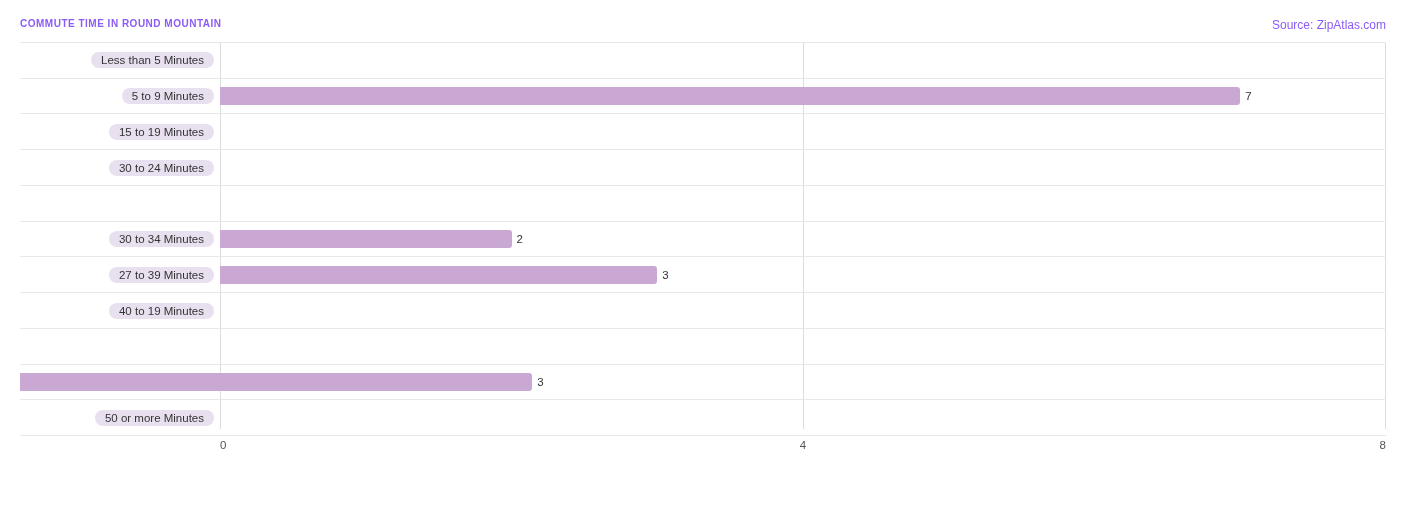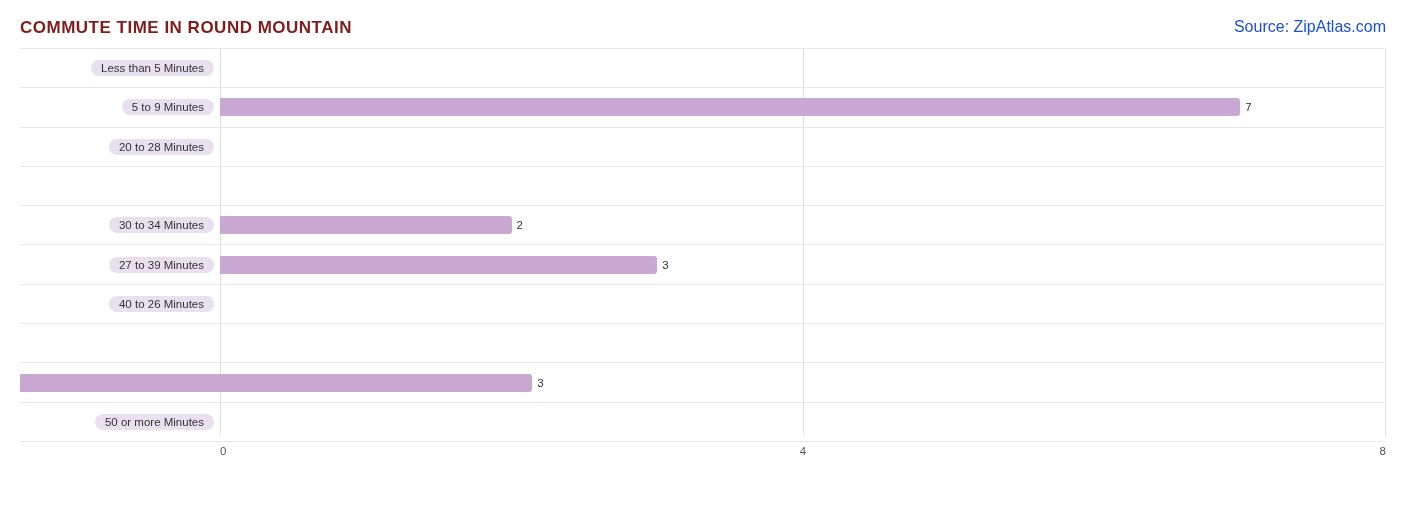--- a/index.html
+++ b/index.html
@@ -17,29 +17,29 @@
       position: relative;
       background: #fff;
     }
     .chart-header {
       display: flex;
       justify-content: space-between;
       align-items: flex-start;
       margin-bottom: 10px;
     }
     .chart-title {
-      font-size: 17px;
+      font-size: 10px;
       font-weight: bold;
-      color: #7f1d1d;
+      color: #8b5cf6;
       letter-spacing: 0.5px;
       text-transform: uppercase;
     }
     .chart-source {
-      font-size: 16px;
-      color: #1d4ed8;
+      font-size: 12px;
+      color: #8b5cf6;
     }
     .chart-area {
       display: flex;
       flex-direction: column;
       gap: 0;
       position: relative;
       height: calc(100% - 55px);
     }
     .grid-lines {
       position: absolute;
@@ -151,21 +151,30 @@
           <div class="row-label">
             <span class="label-pill">5 to 9 Minutes</span>
           </div>
           <div class="bar-area">
             <div class="bar" style="width: 87.5%;"></div>
             <span class="bar-value">7</span>
           </div>
         </div>
         <div class="bar-row">
           <div class="row-label">
-            <span class="label-pill">20 to 28 Minutes</span>
+            <span class="label-pill">15 to 19 Minutes</span>
+          </div>
+          <div class="bar-area">
+            <div class="bar" style="width: 0%;"></div>
+            <span class="bar-value"></span>
+          </div>
+        </div>
+        <div class="bar-row">
+          <div class="row-label">
+            <span class="label-pill">30 to 24 Minutes</span>
           </div>
           <div class="bar-area">
             <div class="bar" style="width: 0%;"></div>
             <span class="bar-value"></span>
           </div>
         </div>
         <div class="bar-row">
           <div class="bar-area">
             <div class="bar" style="width: 0%;"></div>
             <span class="bar-value"></span>
@@ -184,21 +193,21 @@
           <div class="row-label">
             <span class="label-pill">27 to 39 Minutes</span>
           </div>
           <div class="bar-area">
             <div class="bar" style="width: 37.5%;"></div>
             <span class="bar-value">3</span>
           </div>
         </div>
         <div class="bar-row">
           <div class="row-label">
-            <span class="label-pill">40 to 26 Minutes</span>
+            <span class="label-pill">40 to 19 Minutes</span>
           </div>
           <div class="bar-area">
             <div class="bar" style="width: 0%;"></div>
             <span class="bar-value"></span>
           </div>
         </div>
         <div class="bar-row">
           <div class="bar-area">
             <div class="bar" style="width: 0%;"></div>
             <span class="bar-value"></span>

